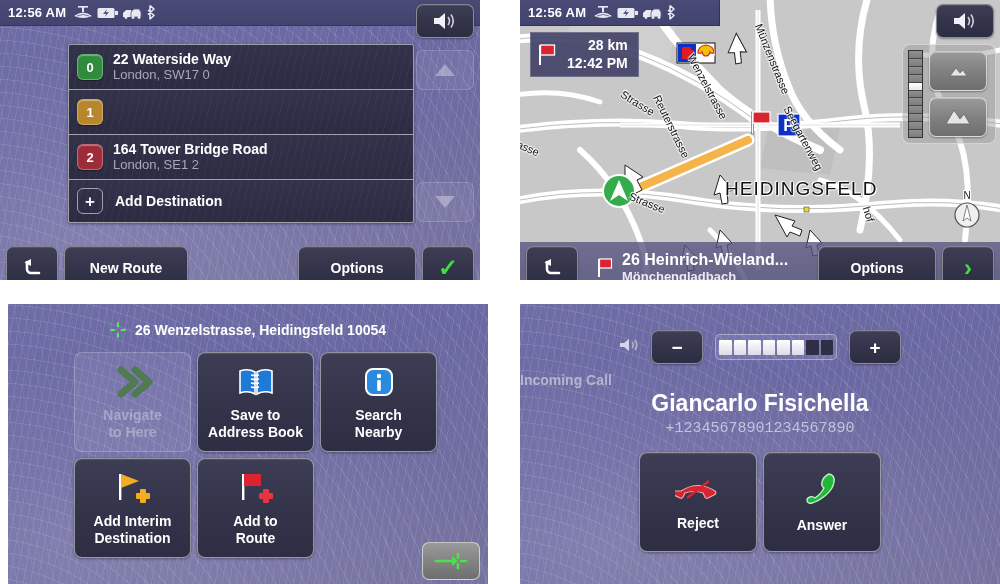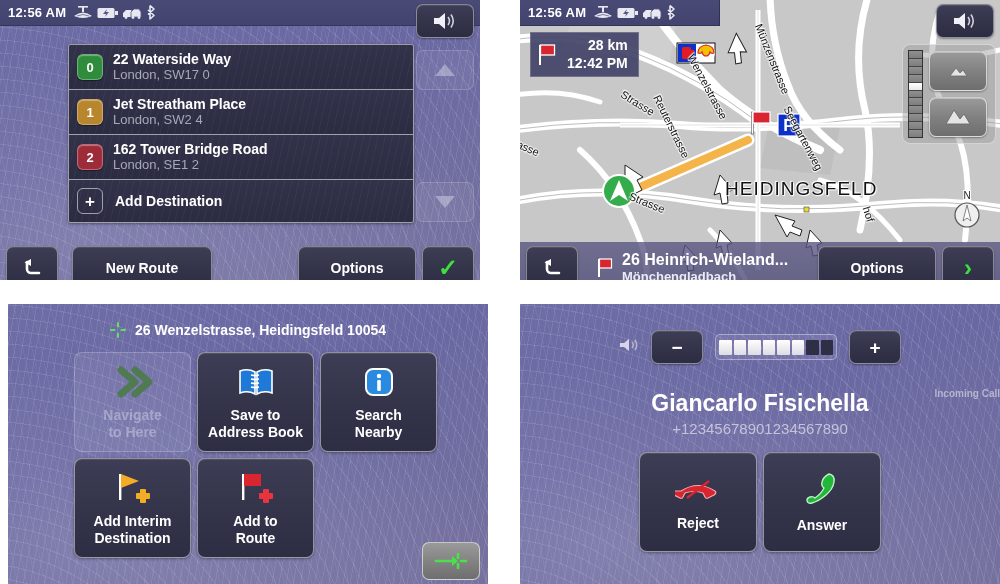--- a/index.html
+++ b/index.html
@@ -141,21 +141,21 @@
   .tri-down { width:0;height:0;border-left:10px solid transparent;border-right:10px solid transparent;border-top:12px solid rgba(220,220,235,0.45); }
 
   .bottombar {
     position: absolute; left: 0; bottom: -14px;
     width: 100%; height: 52px;
     display: flex; align-items: center;
     padding: 0 6px; gap: 6px;
     z-index: 10;
   }
   .bb-back   { width: 52px; height: 44px; }
-  .bb-wide   { width: 140px; height: 44px; margin-left: 8px; }
+  .bb-wide   { width: 124px; height: 44px; }
   .bb-opts   { width: 118px; height: 44px; margin-left: auto; }
   .bb-ok     { width: 52px; height: 44px; }
   .checkmark { color: #3ee03e; font-size: 24px; font-weight: bold; line-height: 1; }
   .greenchev { color: #3ee03e; font-size: 24px; font-weight: bold; line-height: 1; }
 
   
   .map-canvas { position: absolute; inset: 0; background: #c9c9c9; overflow: hidden; }
   .map-label {
     position: absolute;
     color: #111;
@@ -282,23 +282,23 @@
     width: 122px; height: 26px;
     border-radius: 5px;
     border: 1px solid rgba(255,255,255,0.38);
     background: rgba(255,255,255,0.07);
     display: flex; align-items: center;
     padding: 3px;
     gap: 2px;
   }
   .vol-seg { flex: 1; height: 15px; border-radius: 1px; background: #2e2e44; }
   .vol-seg.on { background: linear-gradient(180deg,#ffffff,#dcdce4); }
-  .call-status { position: absolute; left:0; top: 68px; width: 100%; text-align: right; color: #b6b4ce; font-size: 10px; font-weight: bold; z-index: 5; margin-top: 16px; }
+  .call-status { position: absolute; left:0; top: 68px; width: 100%; text-align: left; color: #b6b4ce; font-size: 14px; font-weight: bold; z-index: 5; }
   .call-name   { position: absolute; left:0; top: 86px; width: 100%; text-align: center; color: #ffffff; font-size: 23px; font-weight: bold; z-index: 5; }
-  .call-number { position: absolute; left:0; top: 116px; width: 100%; text-align: center; color: #c5c3da; font-size: 15px; z-index: 5; }
+  .call-number { position: absolute; left:0; top: 116px; width: 100%; text-align: center; color: #c5c3da; font-size: 15px; z-index: 5; font-family: Liberation Mono, monospace; }
   .call-btns {
     position: absolute; left: 0; top: 148px; width: 100%;
     display: flex; align-items: center; justify-content: center; gap: 6px;
     z-index: 5;
   }
   .call-btn {
     width: 118px; height: 100px;
     border-radius: 8px;
     border: 1px solid rgba(255,255,255,0.48);
     background: linear-gradient(180deg, #3d3d55 0%, #33334a 55%, #2d2d43 100%);
@@ -367,29 +367,25 @@
     <div class="route-list">
       <div class="route-row">
         <div class="badge" id="b0" style="background: rgb(46, 140, 60);">0</div>
         <div class="route-text">
           <span class="route-title">22 Waterside Way</span>
           <span class="route-sub">London, SW17 0</span>
         </div>
       </div>
       <div class="route-row">
         <div class="badge" id="b1" style="background: rgb(184, 134, 44);">1</div>
-        <div class="route-text">
-          <span class="route-title">Jet Streatham Place</span>
-          <span class="route-sub">London, SW2 4</span>
-        </div>
       </div>
       <div class="route-row">
         <div class="badge" id="b2" style="background: rgb(158, 43, 56);">2</div>
         <div class="route-text">
-          <span class="route-title">162 Tower Bridge Road</span>
+          <span class="route-title">164 Tower Bridge Road</span>
           <span class="route-sub">London, SE1 2</span>
         </div>
       </div>
       <div class="route-row">
         <div class="badge-plus">+</div>
         <span class="addrow-label">Add Destination</span>
       </div>
     </div>
 
     <div class="bottombar">

